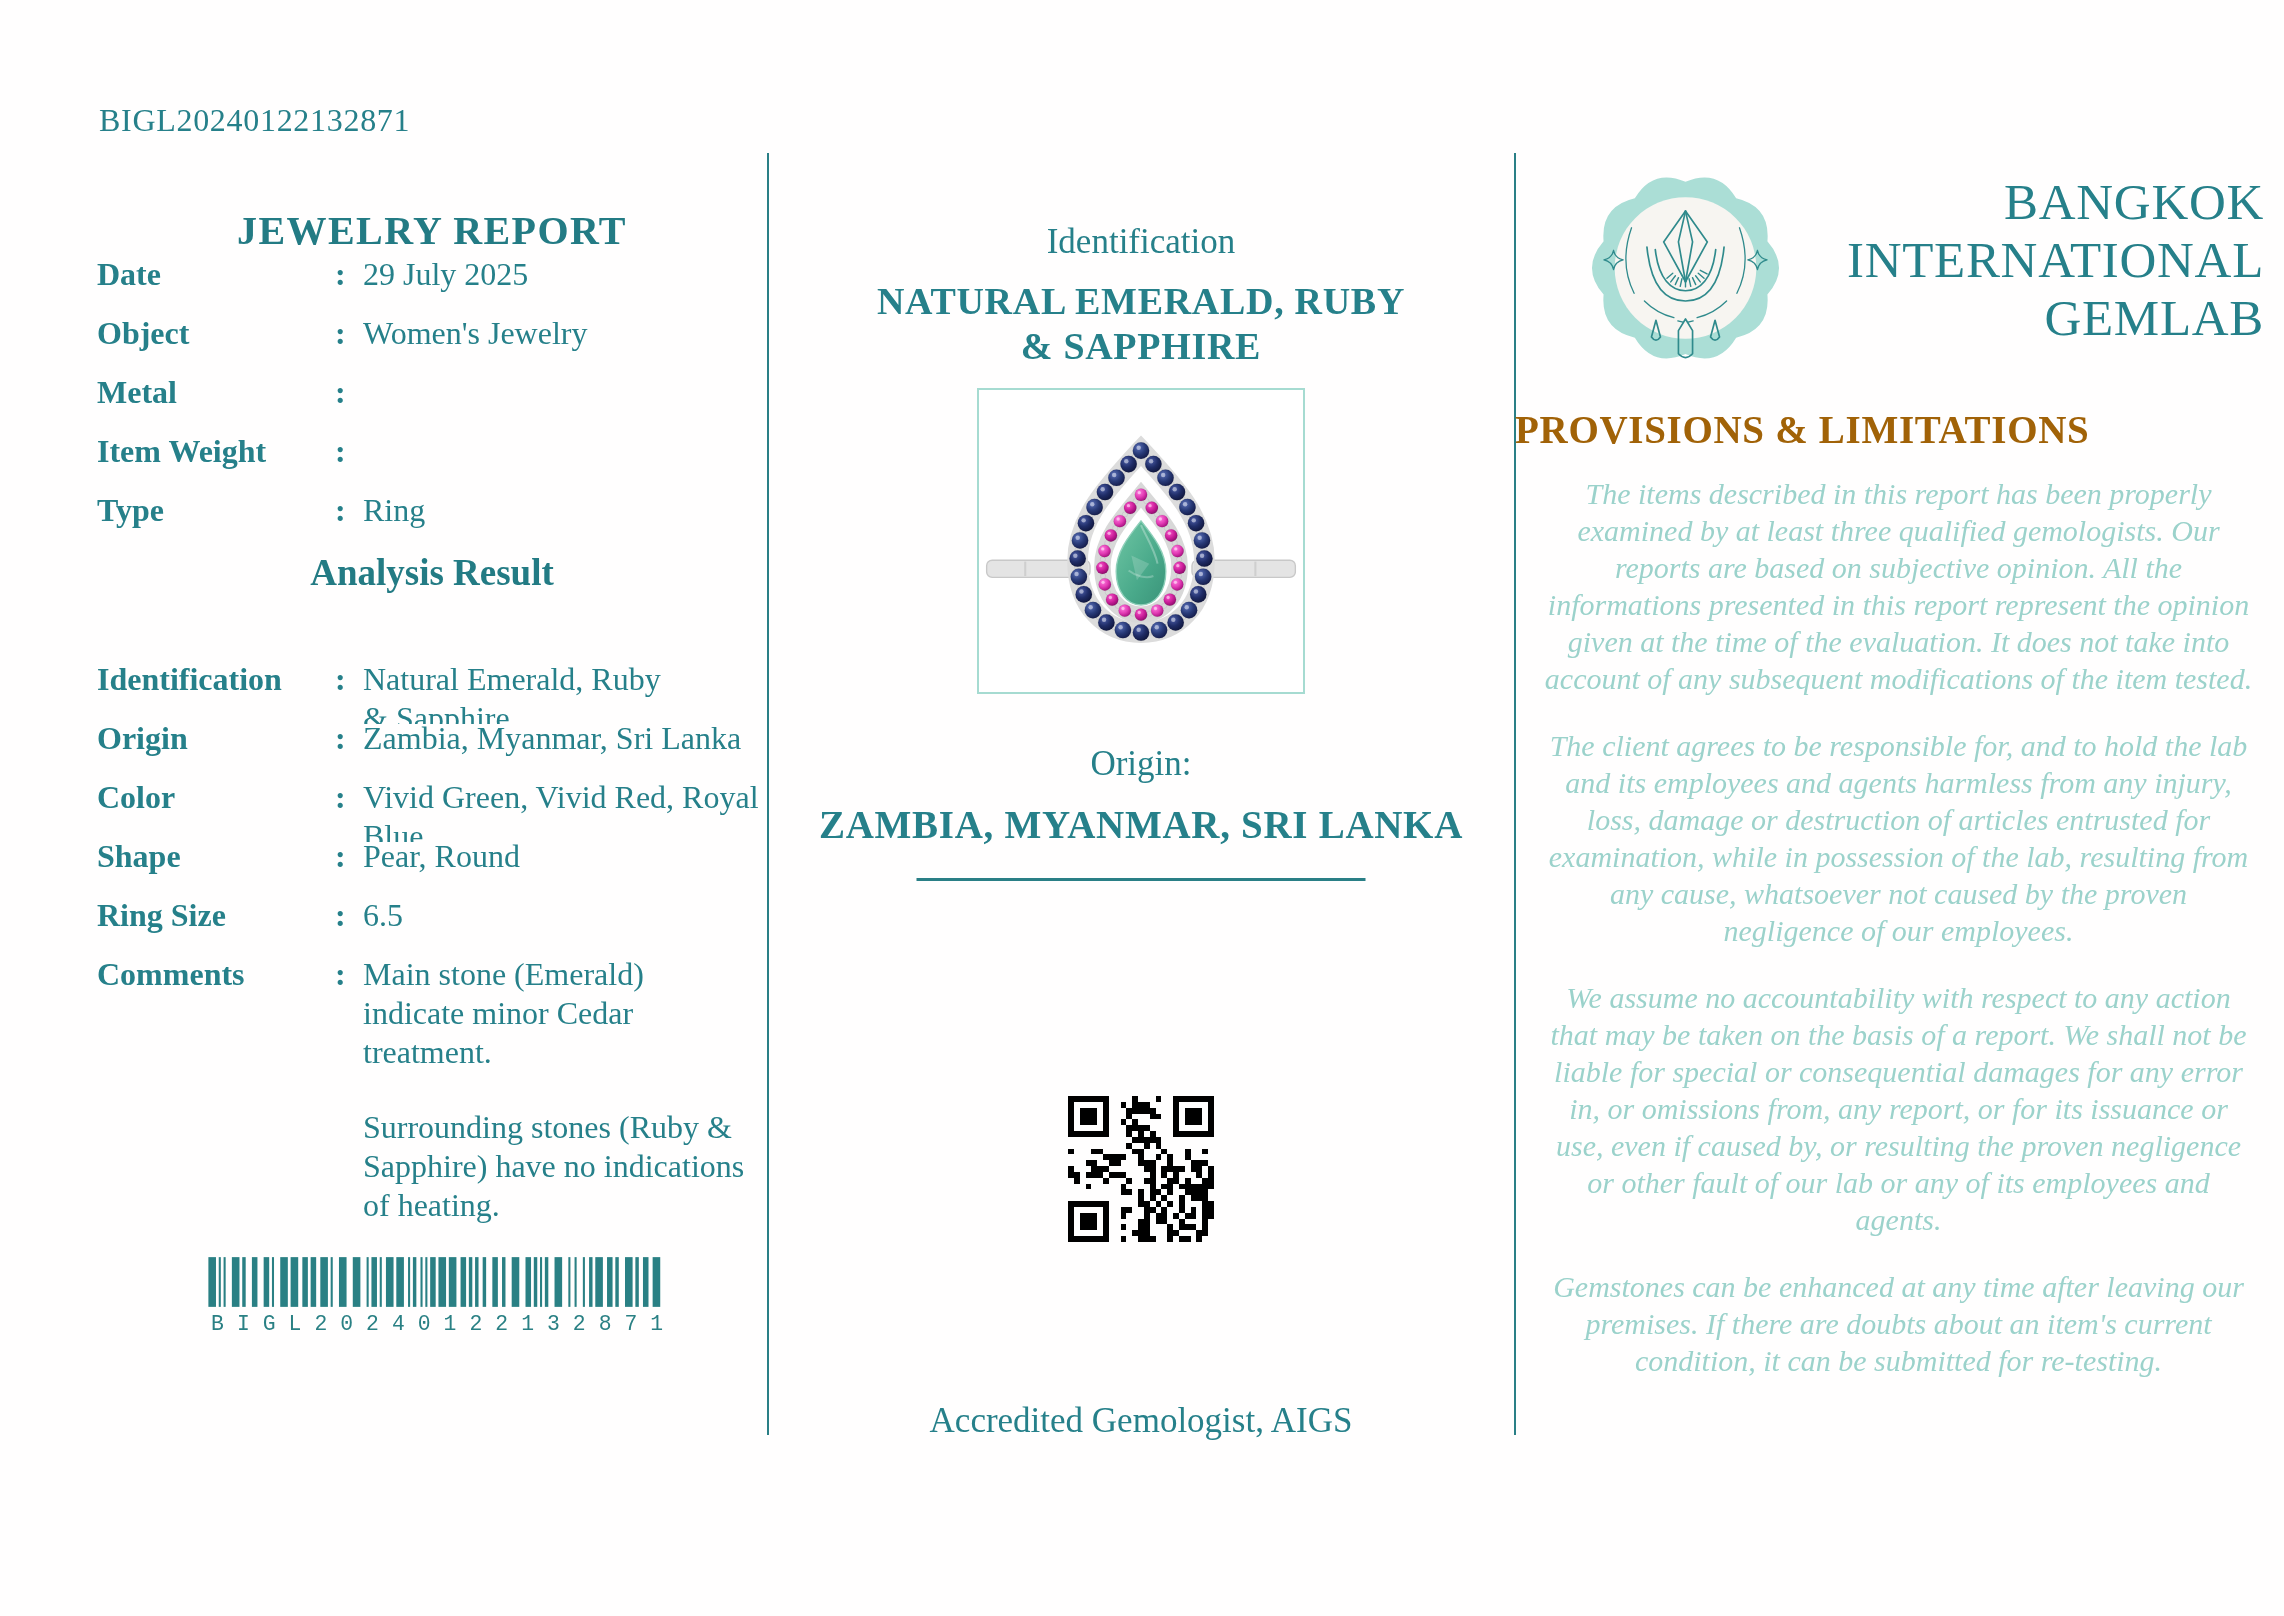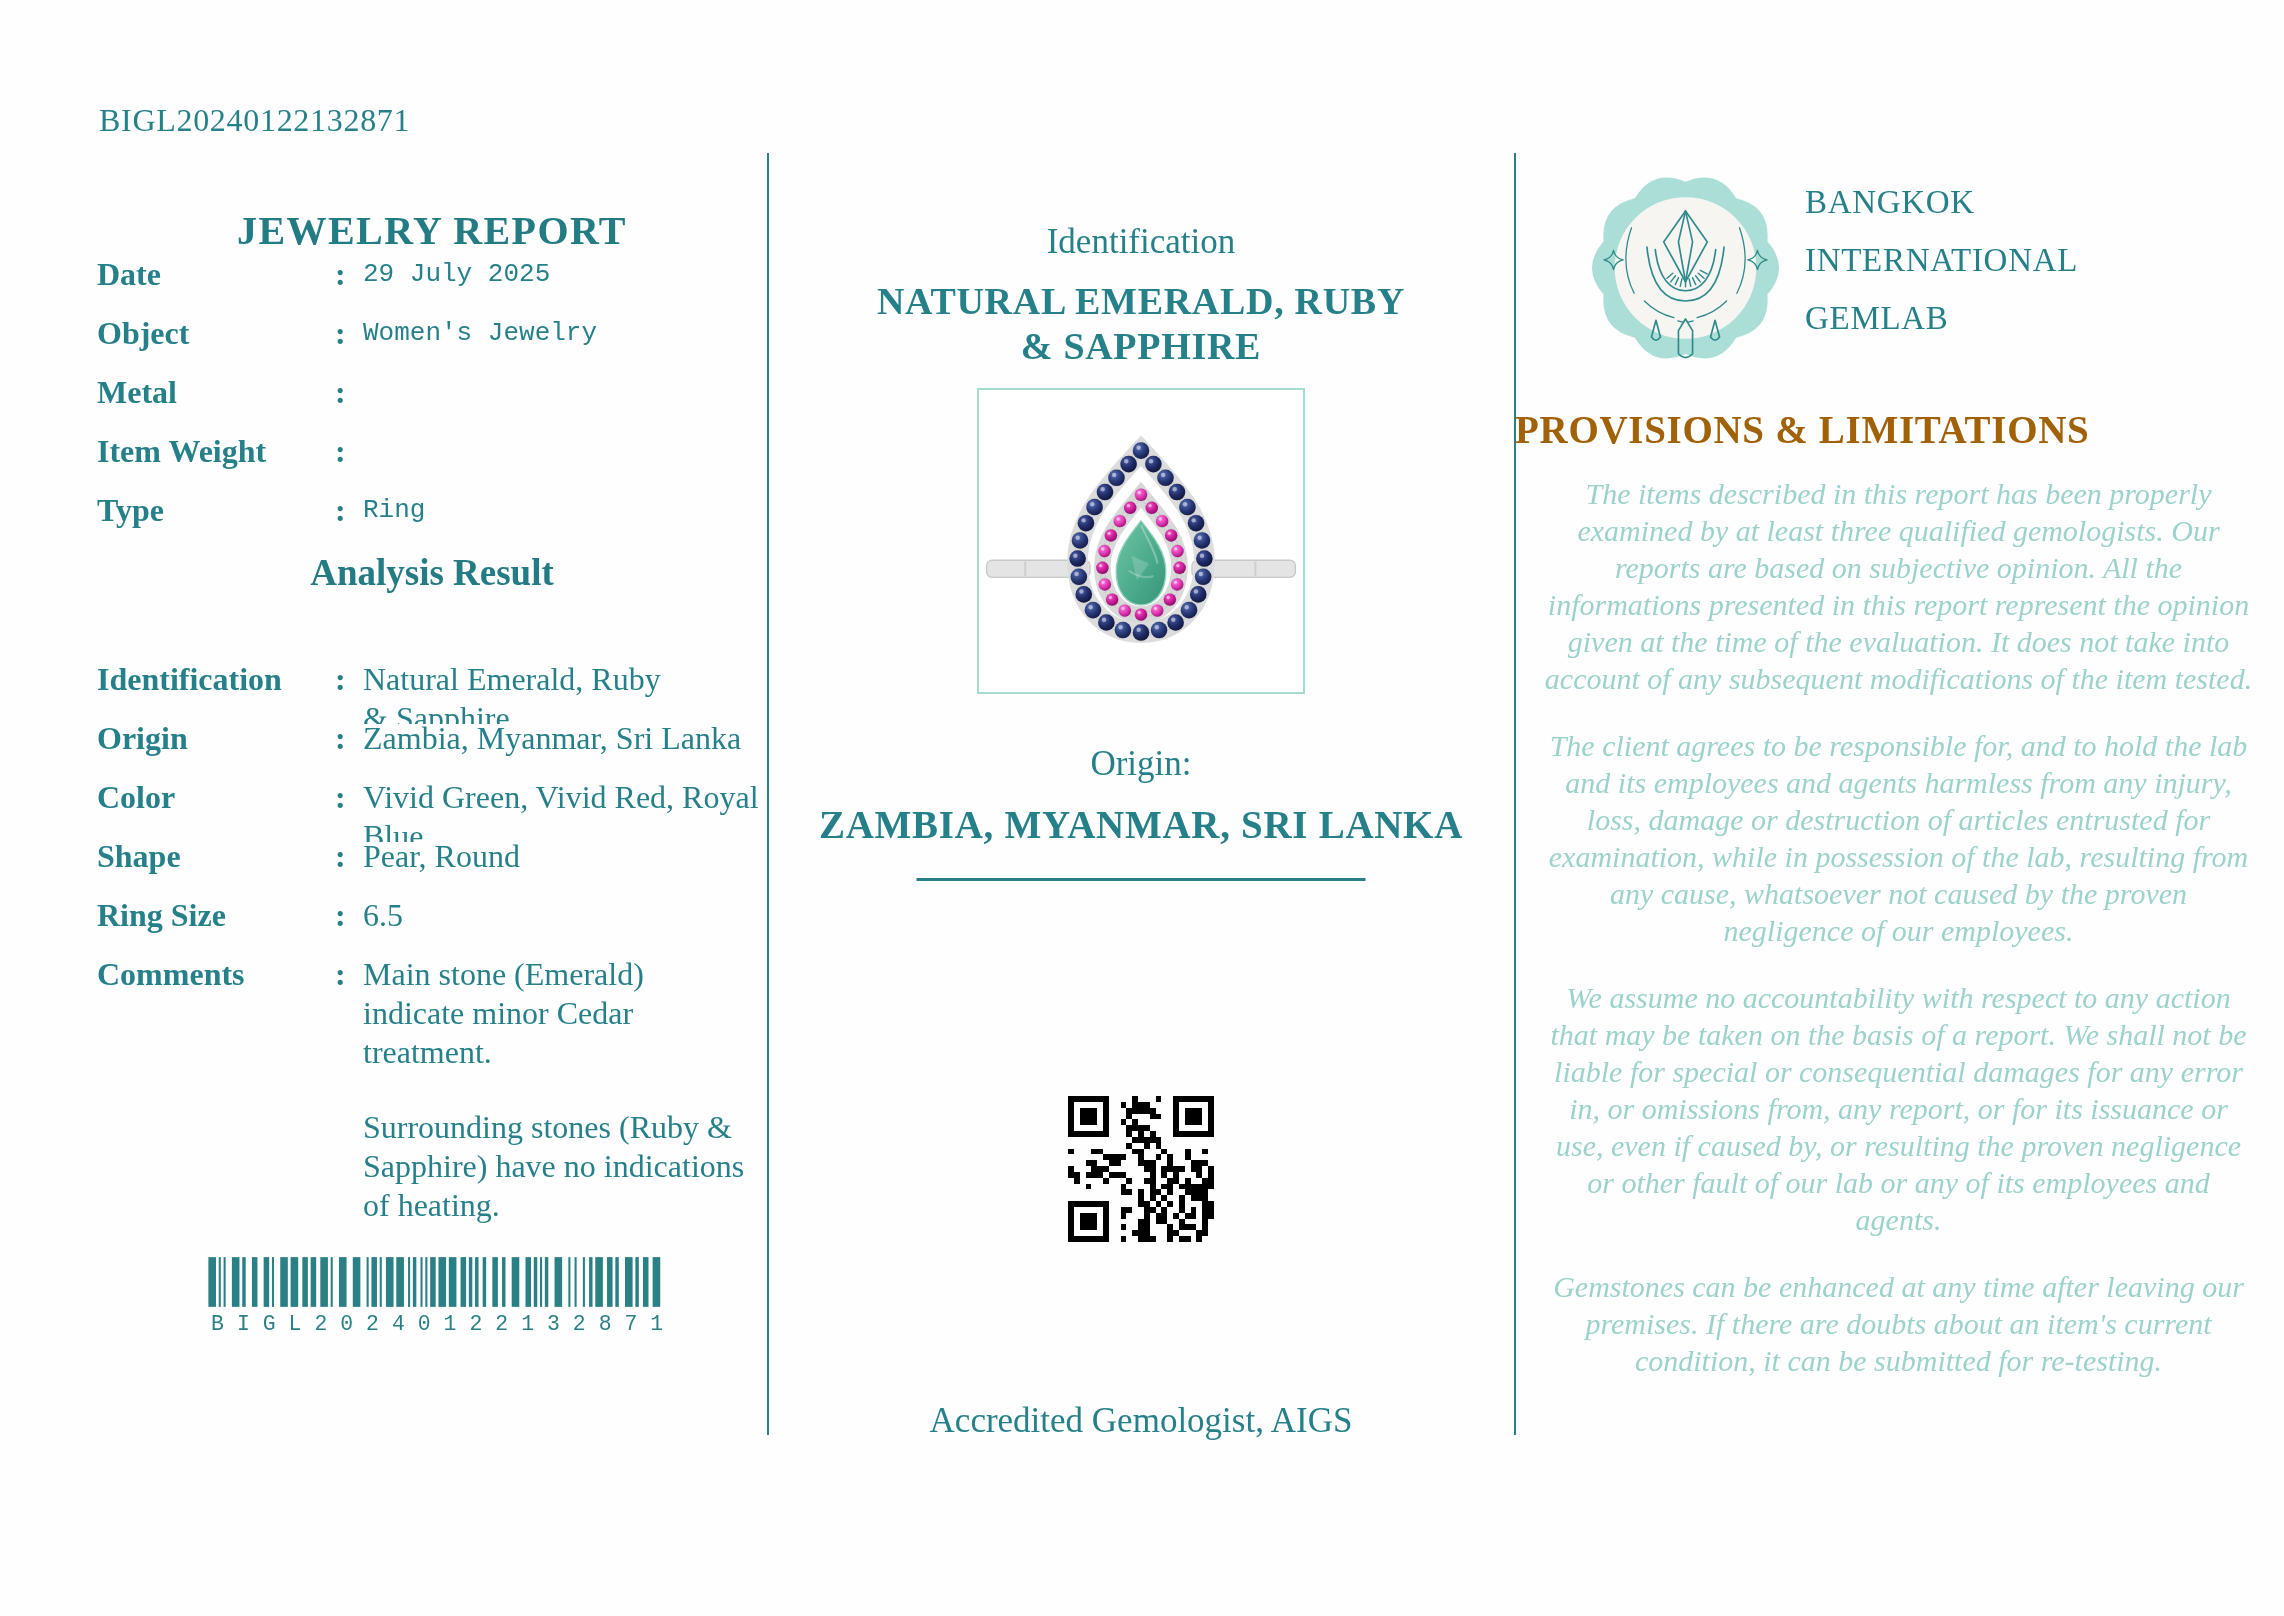--- a/index.html
+++ b/index.html
@@ -13,21 +13,21 @@
   
   .report-code{position:absolute;left:99px;top:102px;font-size:32px;letter-spacing:0.7px;color:#26808a;}
 
   
   .col-left{position:absolute;left:97px;top:207px;width:670px;}
   .jr-title{text-align:center;font-size:40px;font-weight:bold;letter-spacing:1.4px;line-height:48px;color:#237b84;}
   .details{}
   .drow{display:flex;align-items:flex-start;height:59px;}
   .drow .lbl{width:238px;font-weight:bold;font-size:32px;line-height:39px;}
   .drow .col{width:28px;font-weight:bold;font-size:32px;line-height:39px;}
-  .drow .val{flex:1;font-size:26px;line-height:39px;font-family:Liberation Mono, monospace;}
+  .drow .val{flex:1;font-size:32px;line-height:39px;}
   .analysis-title{margin-top:1.4px;text-align:center;font-size:37px;font-weight:bold;line-height:43px;color:#237b84;}
   .analysis{margin-top:66px;}
   .arow{display:flex;align-items:flex-start;height:59px;}
   .arow .lbl{width:238px;font-weight:bold;font-size:32px;line-height:39px;}
   .arow .col{width:28px;font-weight:bold;font-size:32px;line-height:39px;}
   .arow .val{flex:1;font-size:32px;line-height:39px;}
   .arow.tall{height:auto;min-height:59px;}
   .clip2{height:64px;overflow:hidden;}
   .line{line-height:39px;}
   .gap{height:36px;}
@@ -42,21 +42,21 @@
   .photo-frame{position:absolute;left:50%;transform:translateX(-50%);top:388px;width:324px;height:302px;border:2.1px solid #a6dbd1;background:#ffffff;}
   .m-origin-h{position:absolute;left:0;width:100%;top:744px;font-size:35px;}
   .m-origin-v{position:absolute;left:0;width:100%;top:802px;font-size:39px;font-weight:bold;letter-spacing:0.7px;}
   .m-underline{position:absolute;left:50%;transform:translateX(-50%);top:878px;width:449px;height:2.8px;background:#2a7f86;}
   .qr-box{position:absolute;left:50%;transform:translateX(-50%);top:1096px;width:146px;height:146px;}
   .m-sign{position:absolute;left:0;width:100%;top:1401px;font-size:35px;}
 
   
   .col-right{position:absolute;left:1515px;top:0;width:769px;}
   .logo{position:absolute;left:61px;top:157px;width:219px;height:219px;}
-  .brand{position:absolute;left:290px;top:173px;width:459px;text-align:left;font-size:33px;line-height:58px;letter-spacing:0.7px;color:#26808a;}
+  .brand{position:absolute;left:290px;top:173px;width:459px;text-align:right;font-size:51px;line-height:58px;letter-spacing:0.7px;color:#26808a;}
   .prov-h{position:absolute;left:0;top:407px;width:100%;text-align:left;font-size:39px;letter-spacing:0.7px;color:#a16207;font-weight:bold;}
   .paras{position:absolute;left:28px;top:475px;width:711px;text-align:center;}
   .paras p{margin:0 0 30px 0;font-style:italic;font-size:30px;line-height:37px;color:#9bd2cb;}
 </style>
 </head>
 <body>
 
 <div class="page">
 
   <div class="report-code">BIGL20240122132871</div>

